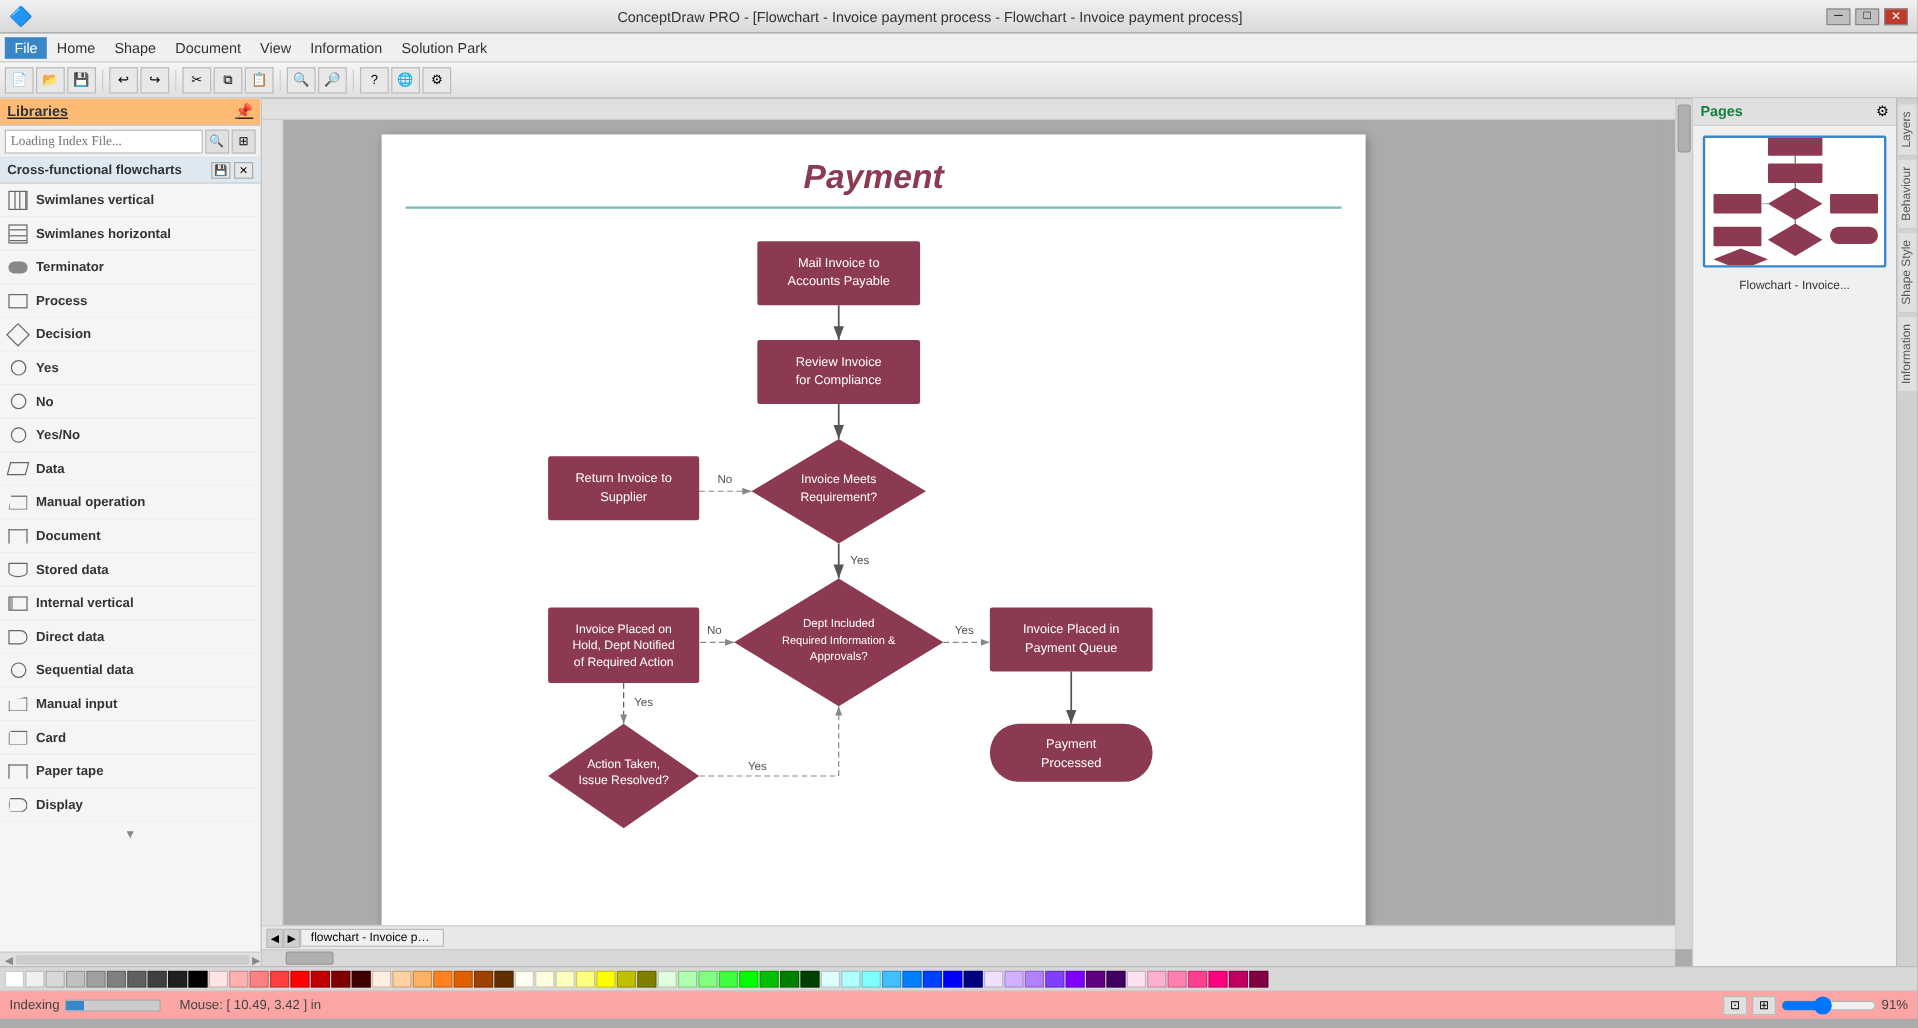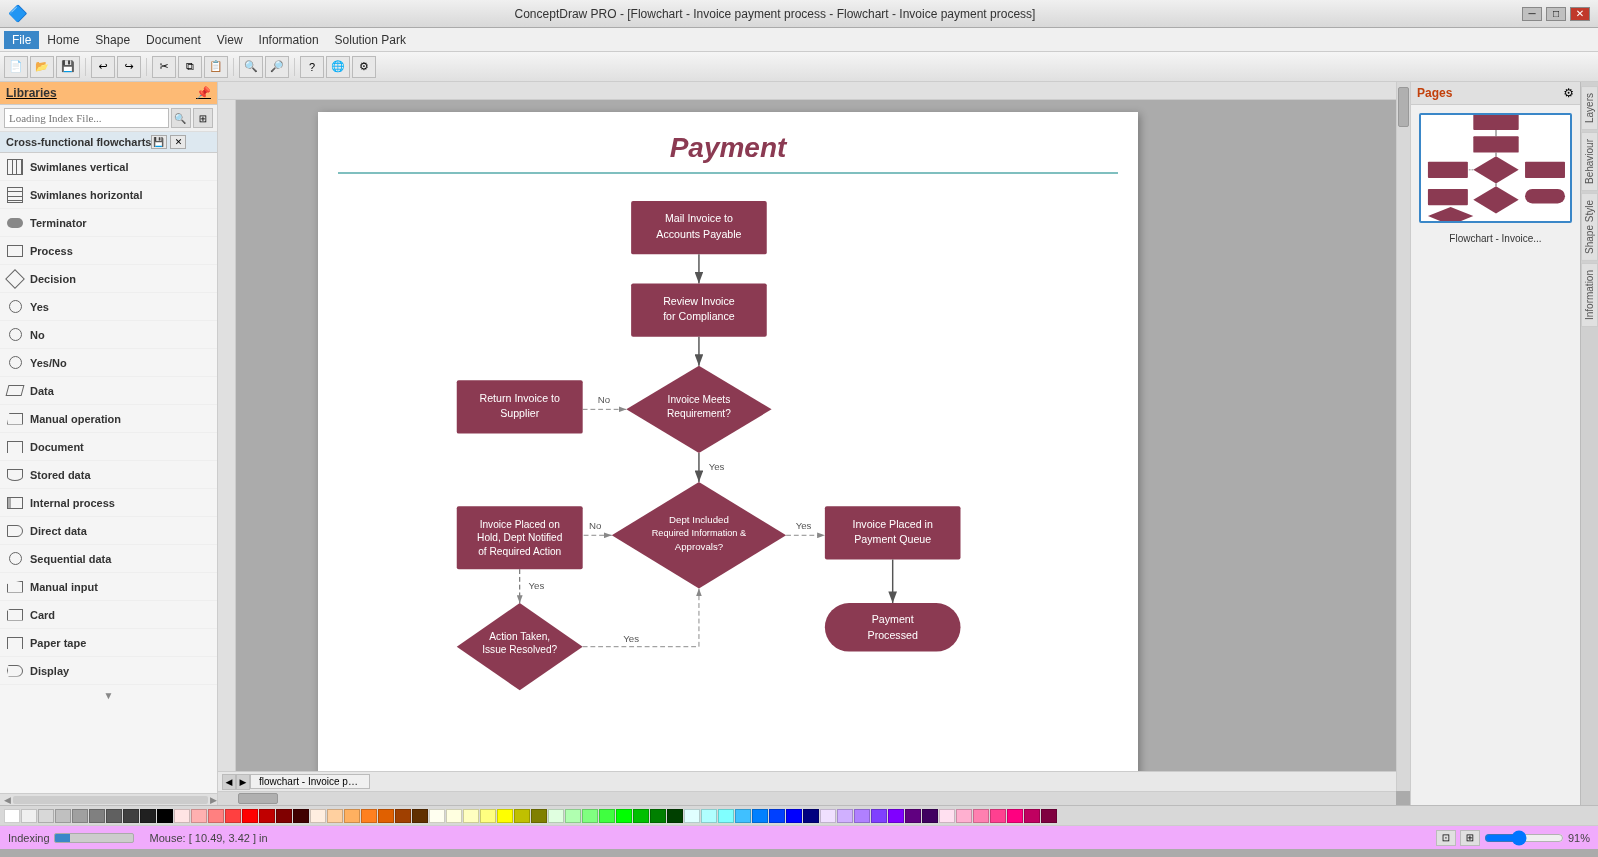--- a/index.html
+++ b/index.html
@@ -87,20 +87,21 @@
       padding: 0 4px;
       font-size: 11px;
       background: white;
       font-family: Liberation Serif, serif;
     }
     .search-btn { width: 20px; height: 20px; background: #e0e0e0; border: 1px solid #bbb; cursor: pointer; display: flex; align-items: center; justify-content: center; font-size: 10px; }
 
     .category-header {
       display: flex;
       align-items: center;
+      justify-content: space-between;
       padding: 3px 6px;
       background: #dde8f0;
       border-bottom: 1px solid #ccc;
       font-size: 11px;
       font-weight: bold;
       color: #333;
     }
     .category-actions { display: flex; gap: 3px; }
     .cat-btn { width: 16px; height: 14px; border: 1px solid #aaa; background: #e8e8e8; cursor: pointer; font-size: 9px; display: flex; align-items: center; justify-content: center; }
 
@@ -155,21 +156,21 @@
       flex-direction: column;
     }
     .pages-header {
       display: flex;
       align-items: center;
       justify-content: space-between;
       padding: 4px 6px;
       background: #e0e0e0;
       border-bottom: 1px solid #ccc;
     }
-    .pages-title { font-size: 12px; font-weight: bold; color: #c2410c; }
+    .pages-title { font-size: 12px; font-weight: bold; color: #15803d; }
 
     .page-thumbnail {
       margin: 8px;
       background: white;
       border: 2px solid #3a87c8;
       border-radius: 2px;
       height: 110px;
       display: flex;
       align-items: center;
       justify-content: center;
@@ -238,21 +239,21 @@
     }
     .fc-divider {
       height: 2px;
       background: #7fbfbf;
       margin: 0 20px 20px;
     }
 
     
     .statusbar {
       height: 24px;
-      background: #f0abfc;
+      background: #fca5a5;
       border-top: 1px solid #ccc;
       display: flex;
       align-items: center;
       padding: 0 8px;
       gap: 16px;
       font-size: 11px;
       color: #444;
     }
     .status-indexing { display: flex; align-items: center; gap: 4px; }
     .progress-bar { width: 80px; height: 10px; background: #ccc; border: 1px solid #aaa; border-radius: 2px; overflow: hidden; }
@@ -483,21 +484,21 @@
         <div class="lib-icon">
           <div class="shape-stored"></div>
         </div>
         <span class="lib-label">Stored data</span>
       </div>
 
       <div class="library-item">
         <div class="lib-icon">
           <div class="shape-internal"></div>
         </div>
-        <span class="lib-label">Internal process</span>
+        <span class="lib-label">Internal vertical</span>
       </div>
 
       <div class="library-item">
         <div class="lib-icon">
           <div class="shape-direct"></div>
         </div>
         <span class="lib-label">Direct data</span>
       </div>
 
       <div class="library-item">

